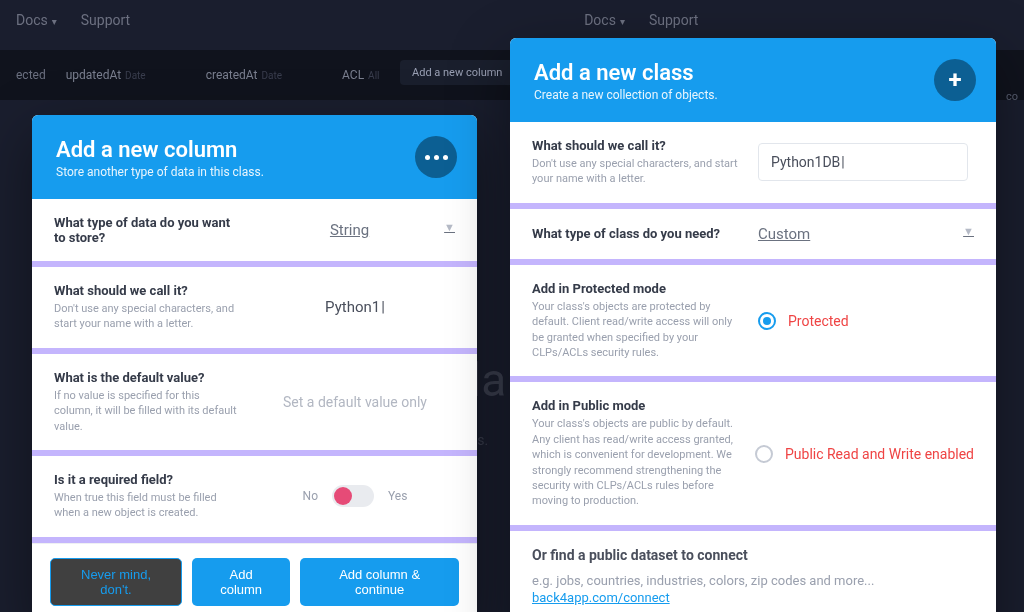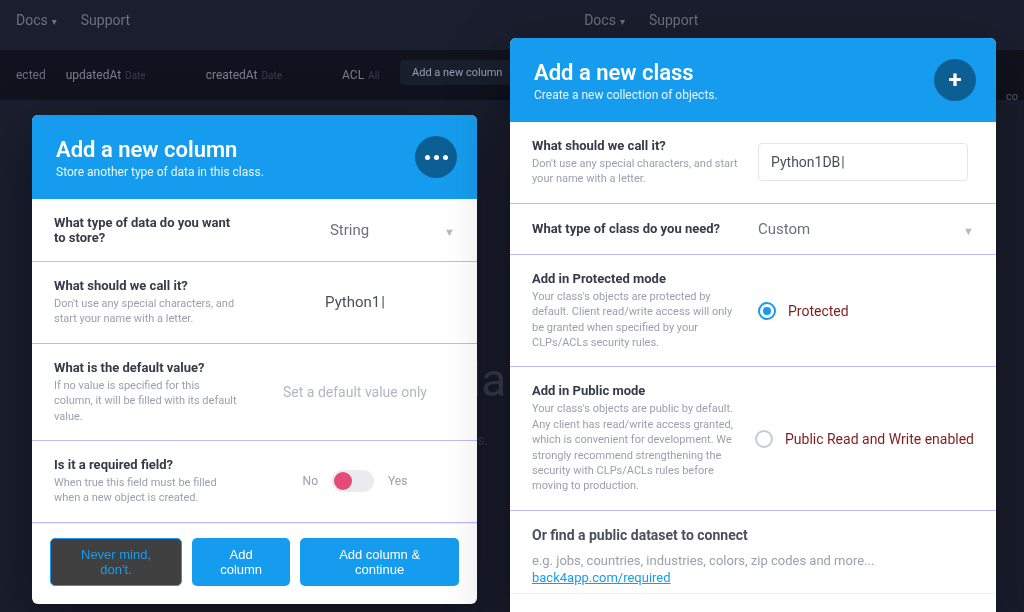--- a/index.html
+++ b/index.html
@@ -65,35 +65,35 @@
     background: #0c5f93;
     display: flex; align-items: center; justify-content: center;
     color: #fff; cursor: pointer;
   }
   .dots { display: flex; gap: 4px; }
   .dots span { width: 5px; height: 5px; border-radius: 50%; background: #fff; }
   .plus-icon { font-size: 24px; font-weight: 700; line-height: 1; }
 
   .mrow {
     display: flex; align-items: center; justify-content: space-between;
-    padding: 16px 22px; border-bottom: 1px solid #c4b5fd;
+    padding: 16px 22px; border-bottom: 6px solid #c4b5fd;
   }
   .mrow:last-of-type { border-bottom: none; }
   .mrow .label-col { flex: 1 1 auto; padding-right: 16px; }
   .mrow .label-col .q { font-size: 13px; font-weight: 700; color: #353b49; }
   .mrow .label-col .hint { font-size: 11px; color: #9aa0ae; margin-top: 3px; line-height: 1.4; }
   .mrow .ctrl-col {
     flex: 0 0 auto; min-width: 200px;
     display: flex; align-items: center; justify-content: center;
   }
   .modal-right .mrow .ctrl-col { min-width: 216px; justify-content: flex-start; }
 
   .select-display {
-    display: flex; align-items: flex-end; justify-content: space-between;
-    width: 100%; color: #6b7280; font-size: 15px; cursor: pointer;
+    display: flex; align-items: flex-start; justify-content: space-between;
+    width: 100%; color: #6b7280; font-size: 15px; cursor: pointer; text-decoration: underline;
   }
   .select-display .chev { font-size: 11px; color: #b5bac6; }
 
   .text-input {
     border: 1px solid #e2e6ec; border-radius: 4px; padding: 10px 12px;
     font-size: 14px; color: #4a4f5c; width: 210px; outline: none;
   }
   .placeholder-like { color: #b2b7c2; font-size: 14px; text-align: center; width: 100%; }
 
   .caret-line::after { content: "|"; color: #4a4f5c; margin-left: 1px; animation: blink 1.1s step-end infinite;}
@@ -107,21 +107,21 @@
     position: absolute; top: 2px; left: 2px; width: 18px; height: 18px; border-radius: 50%;
     background: #e64b77;
   }
 
   .radio {
     width: 18px; height: 18px; border-radius: 50%; border: 2px solid #169cee; margin-right: 12px;
     display: inline-flex; align-items: center; justify-content: center; cursor: pointer;
   }
   .radio.off { border-color: #c5cad4; }
   .radio .dot { width: 8px; height: 8px; border-radius: 50%; background: #169cee; }
-  .radio-label { font-size: 14px; color: #7f1d1d; }
+  .radio-label { font-size: 14px; color: #ef4444; }
   .radio-row { display: flex; align-items: center; }
 
   .mfooter {
     display: flex; justify-content: flex-end; gap: 10px; padding: 14px 18px 18px 18px;
     border-top: 1px solid #eef0f3;
   }
   .btn {
     font-size: 13px; padding: 8px 16px; border-radius: 5px; cursor: pointer;
     border: 1px solid transparent;
   }
@@ -291,21 +291,21 @@
       <label class="radio-row">
         <span class="radio off"></span>
         <span class="radio-label">Public Read and Write enabled</span>
       </label>
     </div>
   </div>
 
   <div class="public-ds">
     <div class="h">Or find a public dataset to connect</div>
     <div class="eg">e.g. jobs, countries, industries, colors, zip codes and more...</div>
-    <a class="link">back4app.com/required</a>
+    <a class="link">back4app.com/connect</a>
   </div>
 
   <div class="mfooter">
     
     
     
   </div>
 </div>
 
 </body></html>

